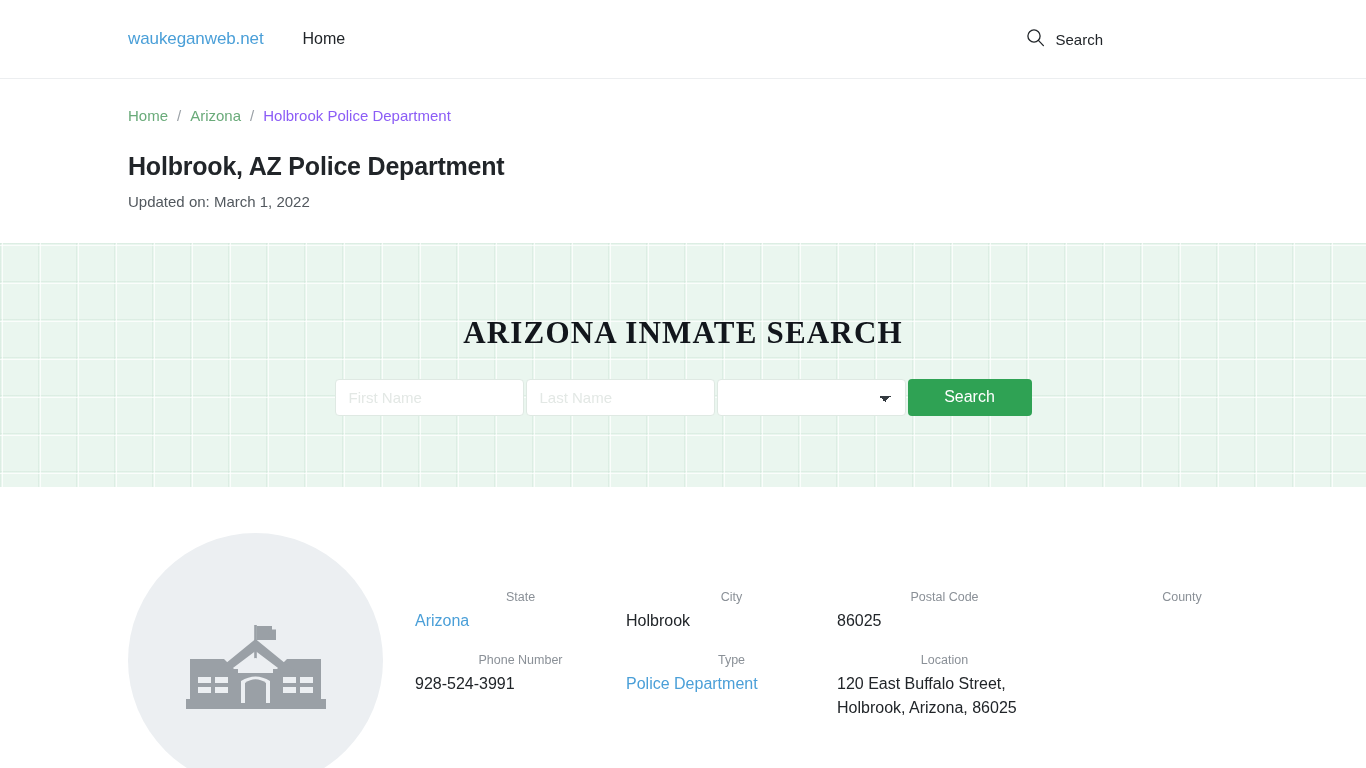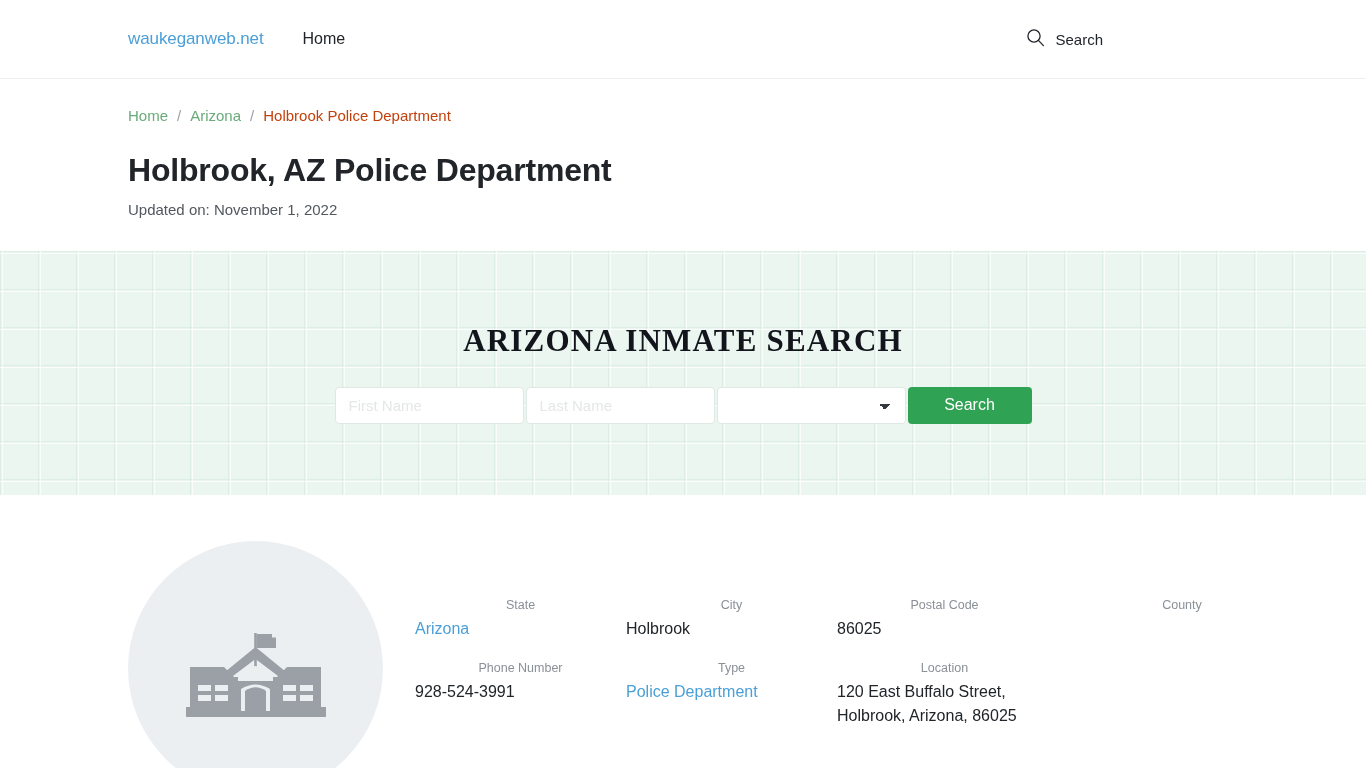--- a/index.html
+++ b/index.html
@@ -72,23 +72,23 @@
     margin-bottom: 28px;
   }
   .breadcrumb a {
     color: #6aab7a;
     text-decoration: none;
   }
   .breadcrumb .sep {
     color: #9aa0a6;
     margin: 0 9px;
   }
-  .breadcrumb .current { color: #c2410c; }
+  .breadcrumb .current { color: #8b5cf6; }
   .page-title {
-    font-size: 32px;
+    font-size: 25px;
     font-weight: bold;
     color: #212529;
     margin: 12px 0 12px 0;
     letter-spacing: -0.2px;
   }
   .updated {
     font-size: 15px;
     color: #52585e;
     margin: 0;
   }
@@ -235,21 +235,21 @@
 <section class="page-top">
   <nav class="breadcrumb">
     <a href="#">Home</a>
     <span class="sep">/</span>
     <a href="#">Arizona</a>
     <span class="sep">/</span>
     <span class="current">Holbrook Police Department</span>
   </nav>
 
   <h1 class="page-title">Holbrook, AZ Police Department</h1>
-  <p class="updated">Updated on: November 1, 2022</p>
+  <p class="updated">Updated on: March 1, 2022</p>
 </section>
 
 <section class="search-band">
   <h2 class="band-title">ARIZONA INMATE SEARCH</h2>
 
   <form class="search-form">
     <input class="field" type="text" placeholder="First Name" style="">
     <input class="field" type="text" placeholder="Last Name" style="">
     <select class="field-select">
       <option></option>

